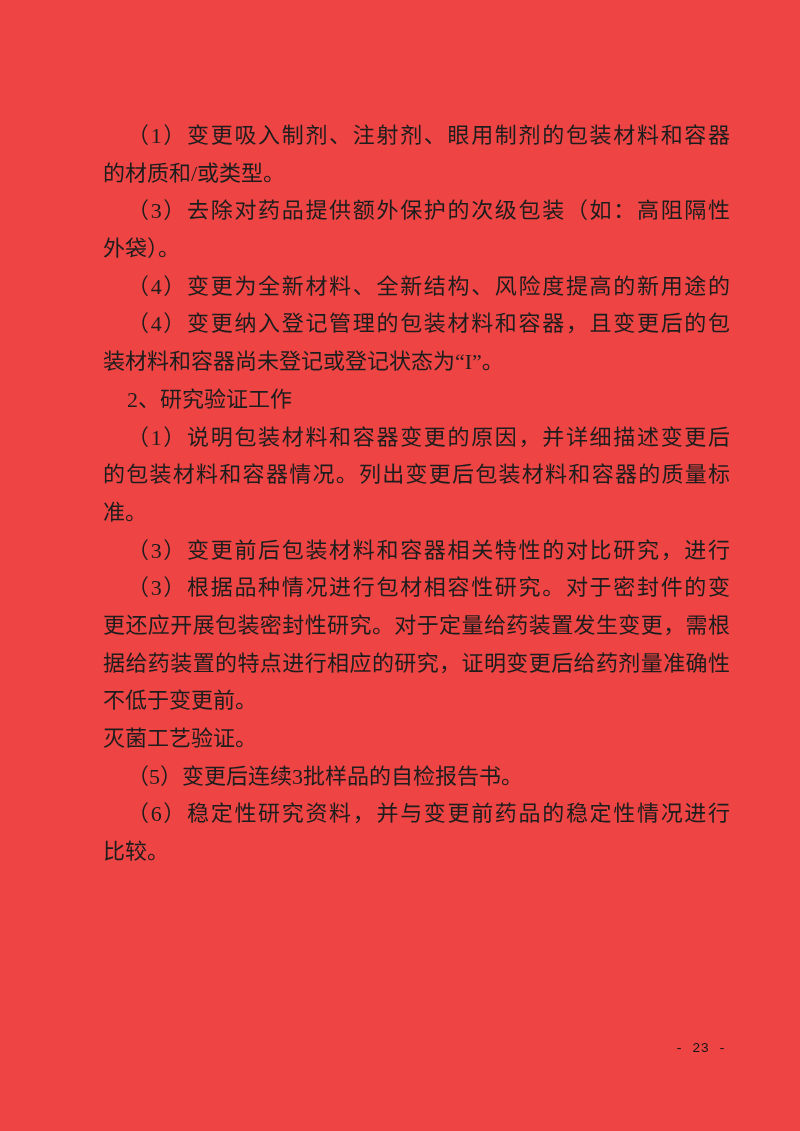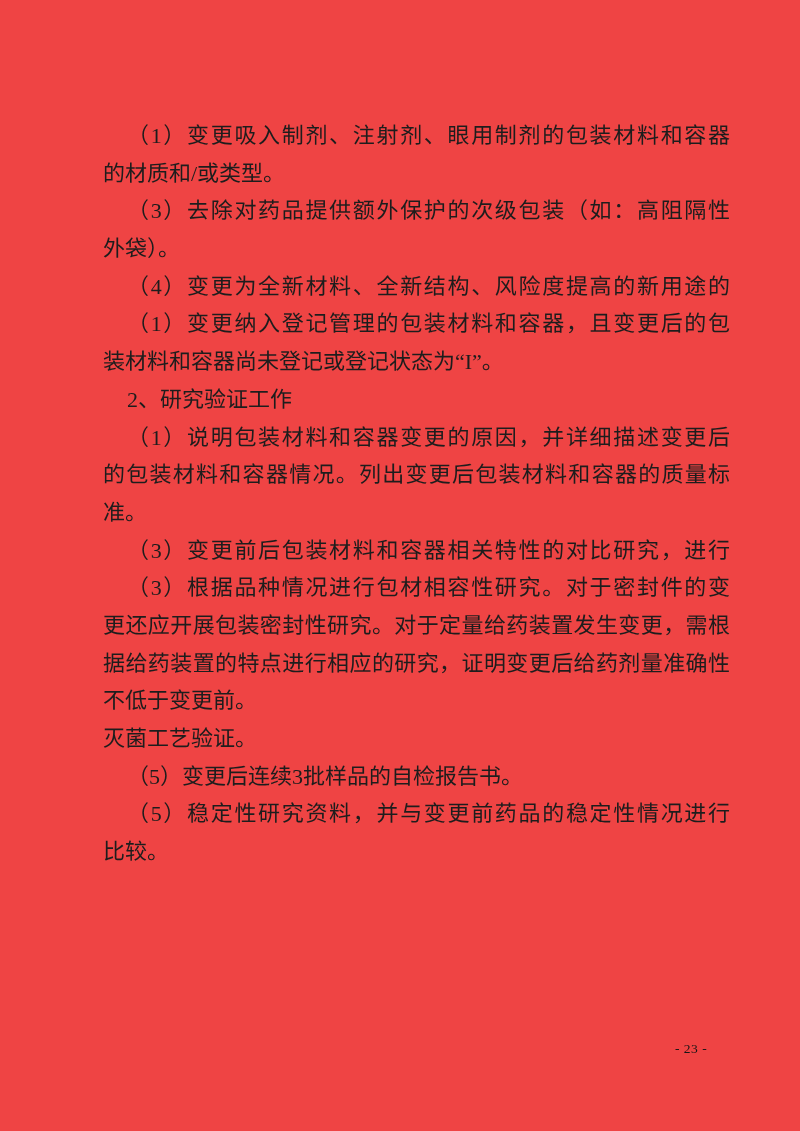--- a/index.html
+++ b/index.html
@@ -36,43 +36,43 @@
     text-align: justify;
     text-align-last: justify;
   }
   .page-number {
     position: absolute;
     left: 675px;
     top: 1041px;
     font-size: 13.5px;
     letter-spacing: 0.5px;
     color: #151515;
-    font-family: Liberation Serif, serif;
+    font-family: Liberation Mono, monospace;
   }
 </style>
 </head>
 <body>
 
 <div class="page">
   <div class="text-block">
     <div class="line indent fill">（1）变更吸入制剂、注射剂、眼用制剂的包装材料和容器</div>
     <div class="line">的材质和/或类型。</div>
     <div class="line indent fill">（3）去除对药品提供额外保护的次级包装（如：高阻隔性</div>
     <div class="line">外袋）。</div>
     <div class="line indent fill">（4）变更为全新材料、全新结构、风险度提高的新用途的</div>
-    <div class="line indent fill">（1）变更纳入登记管理的包装材料和容器，且变更后的包</div>
+    <div class="line indent fill">（4）变更纳入登记管理的包装材料和容器，且变更后的包</div>
     <div class="line">装材料和容器尚未登记或登记状态为“I”。</div>
     <div class="line indent">2、研究验证工作</div>
     <div class="line indent fill">（1）说明包装材料和容器变更的原因，并详细描述变更后</div>
     <div class="line fill">的包装材料和容器情况。列出变更后包装材料和容器的质量标</div>
     <div class="line">准。</div>
     <div class="line indent fill">（3）变更前后包装材料和容器相关特性的对比研究，进行</div>
     <div class="line indent fill">（3）根据品种情况进行包材相容性研究。对于密封件的变</div>
     <div class="line fill">更还应开展包装密封性研究。对于定量给药装置发生变更，需根</div>
     <div class="line fill">据给药装置的特点进行相应的研究，证明变更后给药剂量准确性</div>
     <div class="line">不低于变更前。</div>
     <div class="line">灭菌工艺验证。</div>
     <div class="line indent">（5）变更后连续3批样品的自检报告书。</div>
-    <div class="line indent fill">（5）稳定性研究资料，并与变更前药品的稳定性情况进行</div>
+    <div class="line indent fill">（6）稳定性研究资料，并与变更前药品的稳定性情况进行</div>
     <div class="line">比较。</div>
   </div>
   <div class="page-number">- 23 -</div>
 </div>
 
 </body></html>

